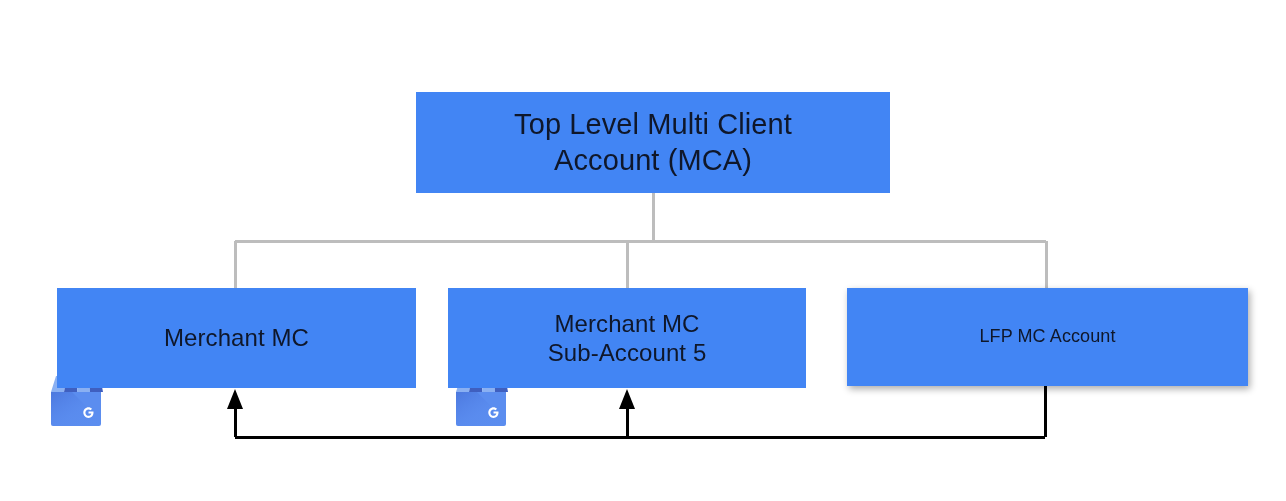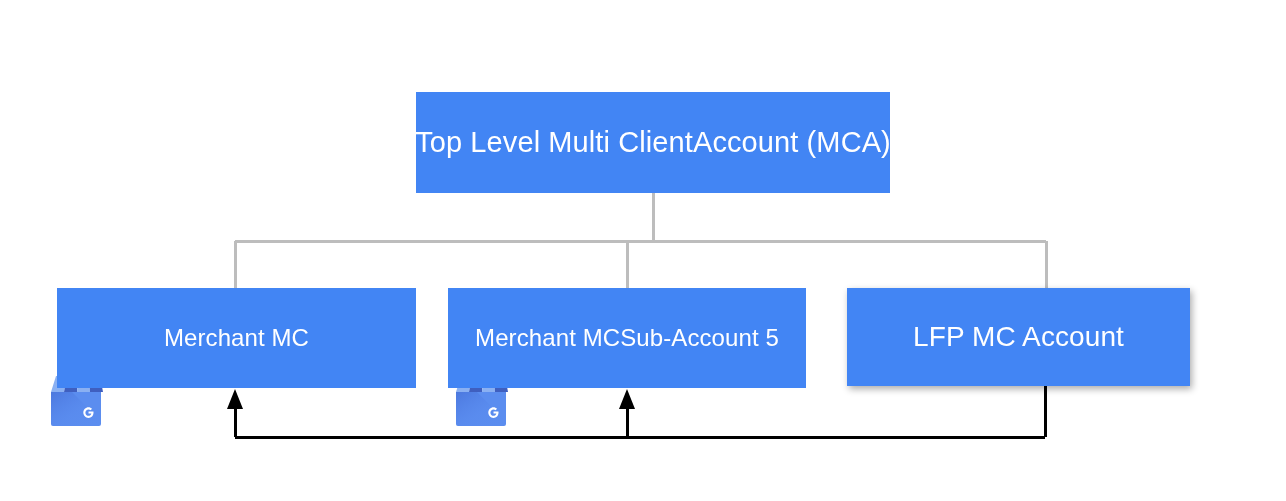--- a/index.html
+++ b/index.html
@@ -27,22 +27,23 @@
     width: 1286px;
     height: 501px;
     pointer-events: none;
   }
 
   
   .node {
     position: absolute;
     box-sizing: border-box;
     background: #4285f4;
-    color: #ffffff;
+    color: #0f172a;
     display: flex;
+    flex-direction: column;
     align-items: center;
     justify-content: center;
     text-align: center;
     line-height: 1.22;
     letter-spacing: 0.1px;
     font-weight: 400;
   }
   .node .line {
     display: block;
     white-space: nowrap;
@@ -65,23 +66,23 @@
   #node-sub2 {
     left: 448px;
     top: 288px;
     width: 358px;
     height: 100px;
     font-size: 24px;
   }
   #node-lfp {
     left: 847px;
     top: 288px;
-    width: 343px;
+    width: 401px;
     height: 98px;
-    font-size: 28px;
+    font-size: 18px;
     box-shadow: 2px 3px 7px rgba(0,0,0,0.33);
   }
 
   
   .gmb-icon {
     position: absolute;
     width: 72px;
     height: 72px;
   }
   #gmb-icon-1 { left: 40px; top: 364px; }

